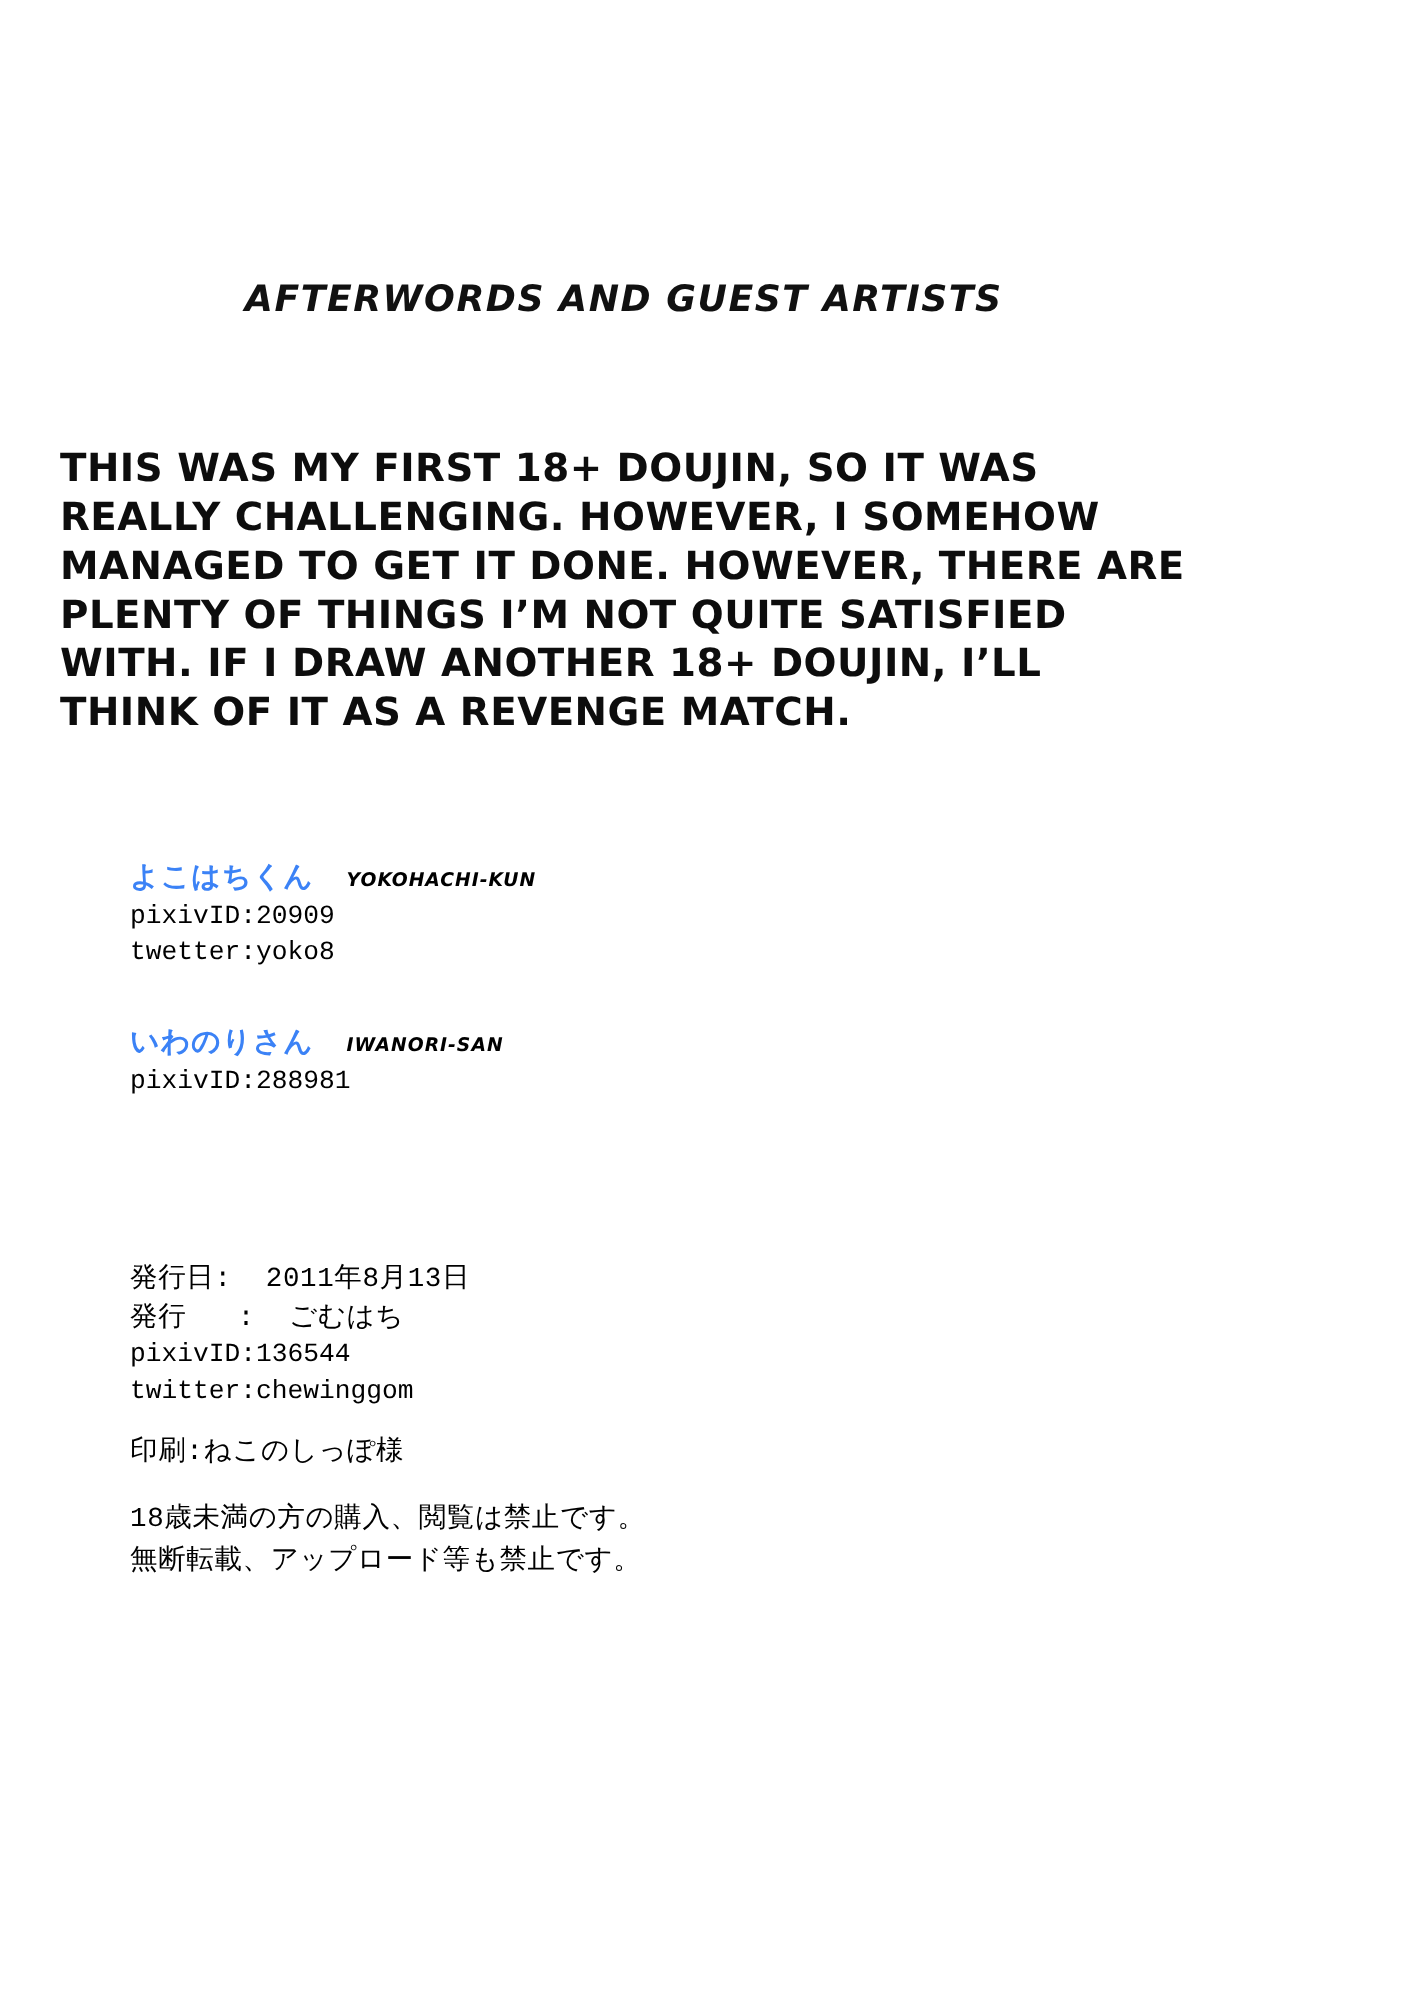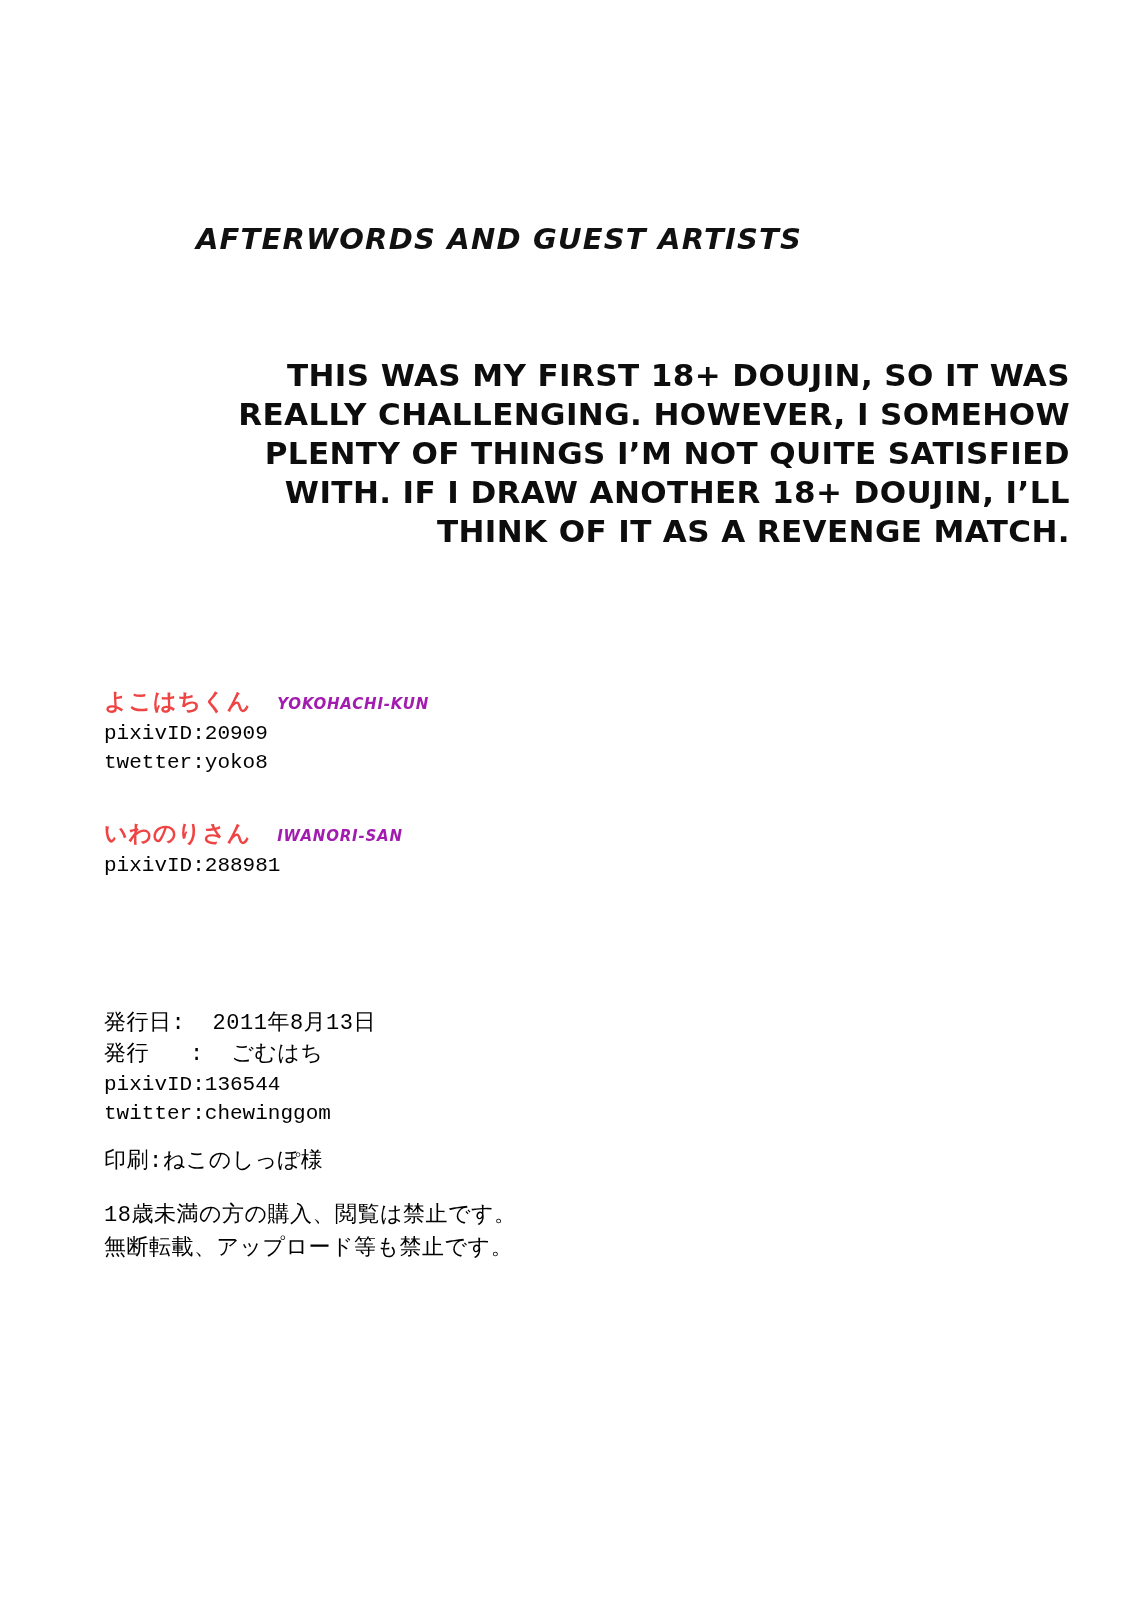--- a/index.html
+++ b/index.html
@@ -35,23 +35,23 @@
     font-size: 29px;
     letter-spacing: 1.2px;
     color: #111111;
     white-space: nowrap;
   }
 
   
   .afterword-body {
     position: absolute;
     top: 356px;
-    left: 60px;
+    left: 48px;
     width: 1010px;
-    text-align: right;
+    text-align: left;
     font-family: "DejaVu Sans", sans-serif;
     font-weight: bold;
     font-size: 31px;
     line-height: 39px;
     letter-spacing: 0.4px;
     color: #0d0d0d;
   }
   .afterword-body .line { display: block; }
 
   
@@ -66,29 +66,29 @@
     display: flex;
     align-items: baseline;
     gap: 26px;
     margin-bottom: 2px;
   }
   .guest-name-jp {
     font-family: "DejaVu Sans", sans-serif;
     font-weight: bold;
     font-size: 23px;
     letter-spacing: 1px;
-    color: #ef4444;
+    color: #3b82f6;
   }
   .guest-name-en {
     font-family: "DejaVu Sans", sans-serif;
     font-style: italic;
     font-weight: bold;
     font-size: 15px;
     letter-spacing: 0.8px;
-    color: #a21caf;
+    color: #000000;
   }
   .mono-line {
     font-family: Liberation Mono, monospace;
     font-size: 21px;
     line-height: 29px;
     letter-spacing: 0px;
     color: #000000;
     white-space: pre;
   }
 
@@ -122,20 +122,21 @@
 </head>
 <body>
 
 <div class="page">
 
   <div class="afterword-title">AFTERWORDS AND GUEST ARTISTS</div>
 
   <div class="afterword-body">
     <span class="line">THIS WAS MY FIRST 18+ DOUJIN, SO IT WAS</span>
     <span class="line">REALLY CHALLENGING. HOWEVER, I SOMEHOW</span>
+    <span class="line">MANAGED TO GET IT DONE. HOWEVER, THERE ARE</span>
     <span class="line">PLENTY OF THINGS I’M NOT QUITE SATISFIED</span>
     <span class="line">WITH. IF I DRAW ANOTHER 18+ DOUJIN, I’LL</span>
     <span class="line">THINK OF IT AS A REVENGE MATCH.</span>
   </div>
 
   <div class="guest-block first">
     <div class="guest-head">
       <span class="guest-name-jp">よこはちくん</span>
       <span class="guest-name-en">YOKOHACHI-KUN</span>
     </div>

